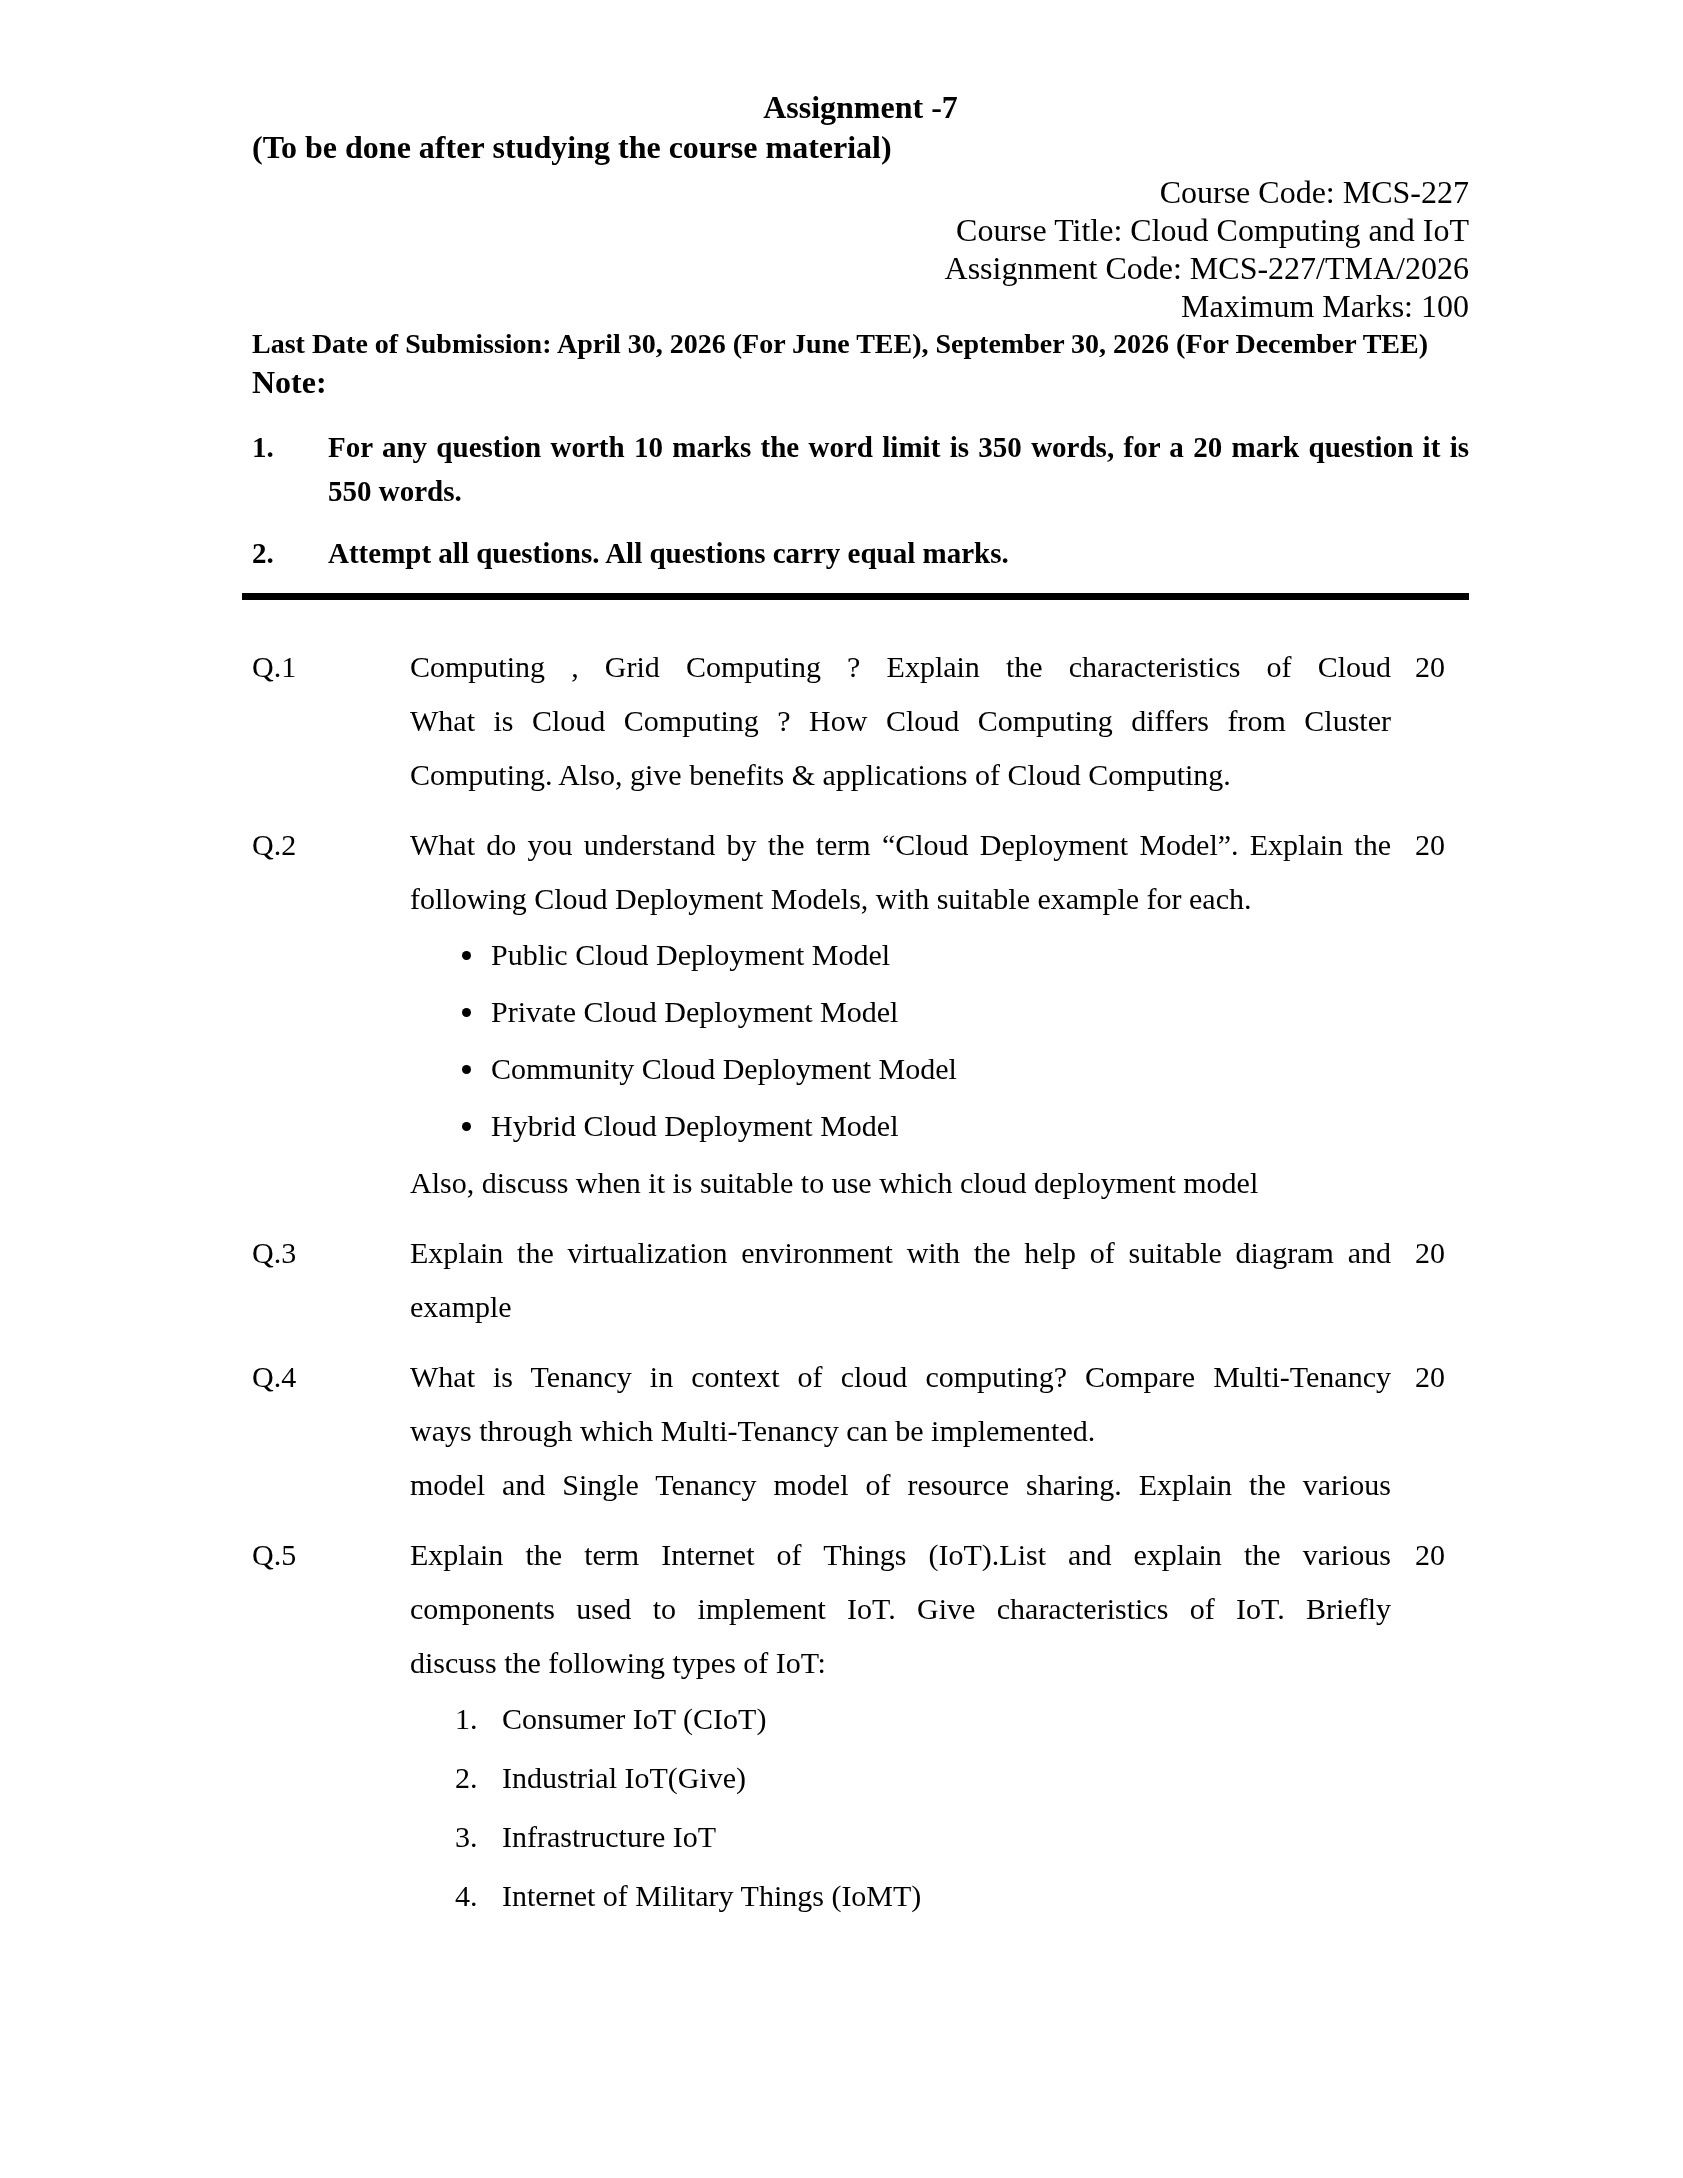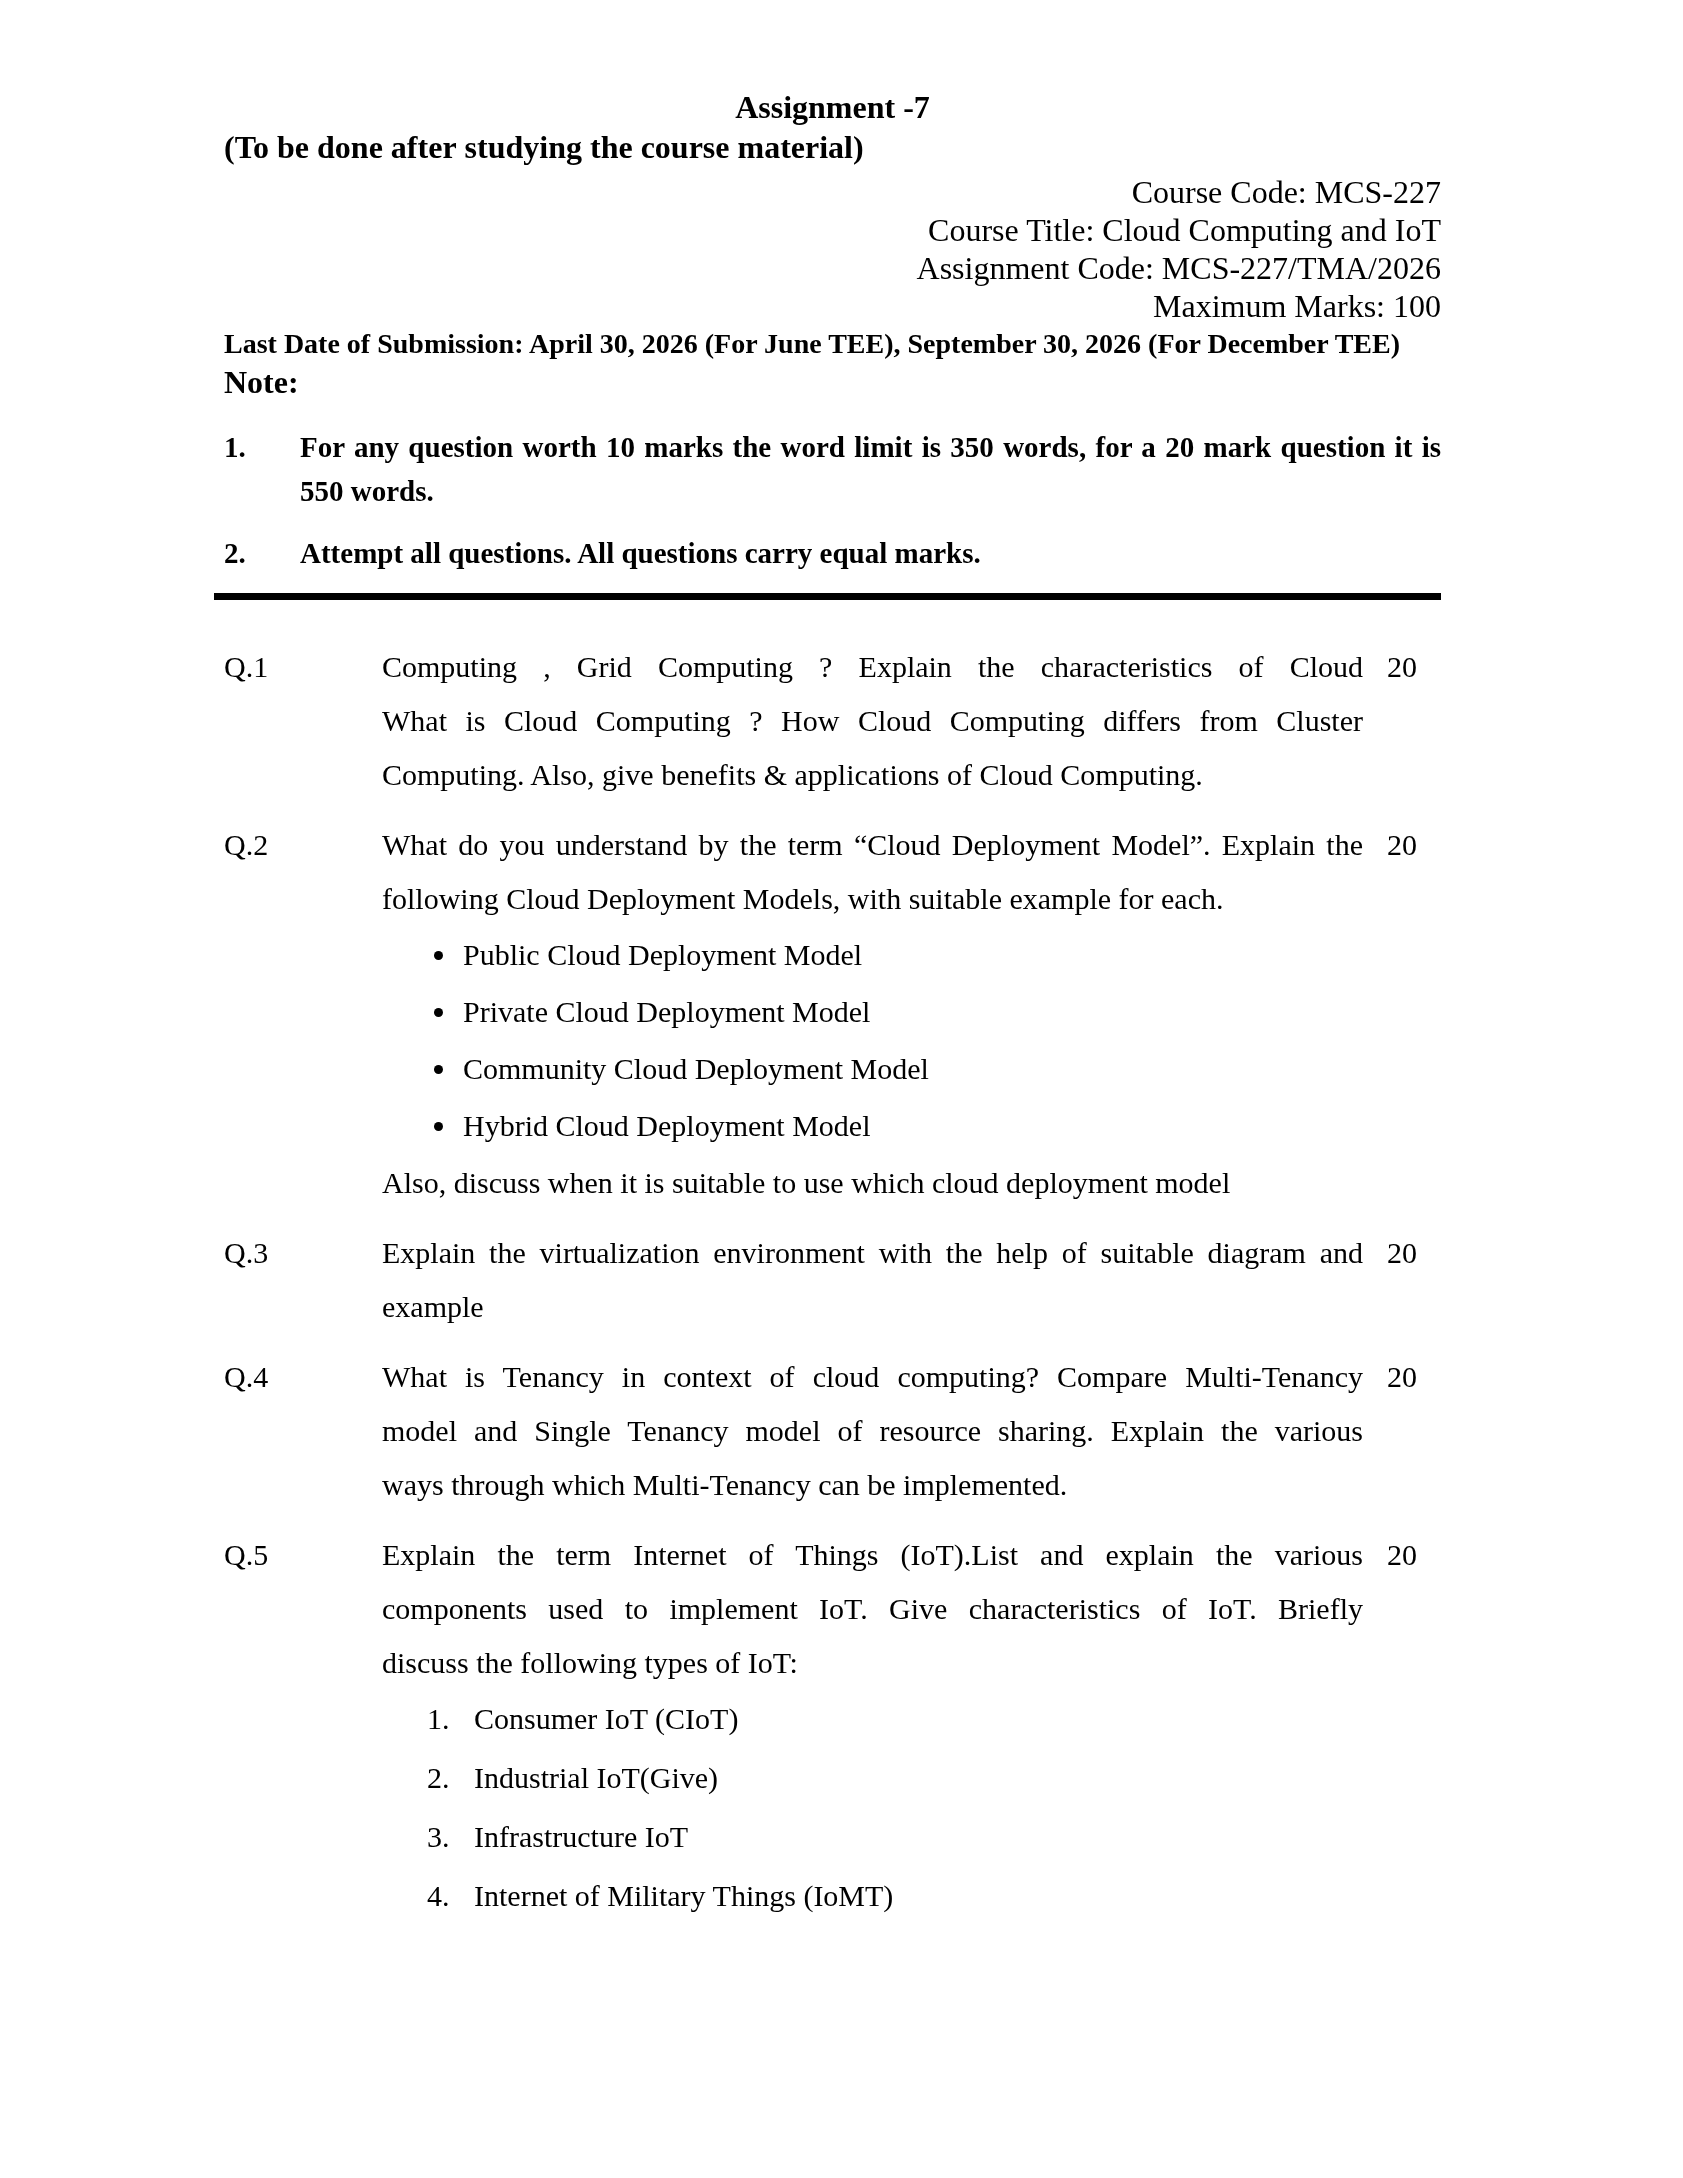--- a/index.html
+++ b/index.html
@@ -10,21 +10,21 @@
   body {
     width: 1683px;
     height: 2178px;
     position: relative;
     font-family: "Liberation Serif", serif;
     color: #000000;
     overflow: hidden;
   }
   .page {
     position: absolute;
-    left: 224px;
+    left: 252px;
     top: 0;
     width: 1217px;
     padding-top: 87px;
   }
   .title {
     text-align: center;
     font-weight: bold;
     font-size: 32px;
     line-height: 40px;
   }
@@ -171,22 +171,22 @@
         <div class="line j">Explain the virtualization environment with the help of suitable diagram and</div>
         <div class="line">example</div>
       </div>
       <div class="q-marks">20</div>
     </div>
 
     <div class="question">
       <div class="q-id">Q.4</div>
       <div class="q-body">
         <div class="line j">What is Tenancy in context of cloud computing? Compare Multi-Tenancy</div>
+        <div class="line">ways through which Multi-Tenancy can be implemented.</div>
         <div class="line j">model and Single Tenancy model of resource sharing. Explain the various</div>
-        <div class="line">ways through which Multi-Tenancy can be implemented.</div>
       </div>
       <div class="q-marks">20</div>
     </div>
 
     <div class="question">
       <div class="q-id">Q.5</div>
       <div class="q-body">
         <div class="line j">Explain the term Internet of Things (IoT).List and explain the various</div>
         <div class="line j">components used to implement IoT. Give characteristics of IoT. Briefly</div>
         <div class="line">discuss the following types of IoT:</div>

